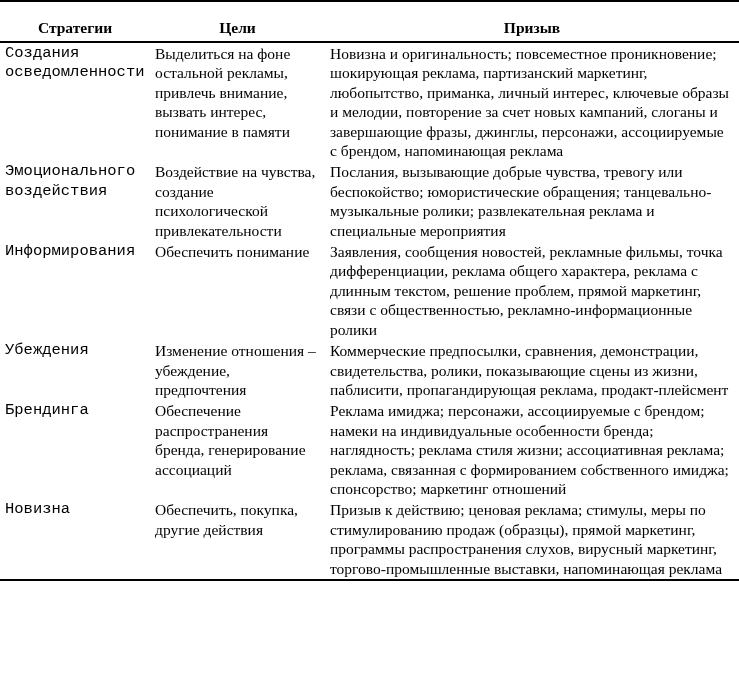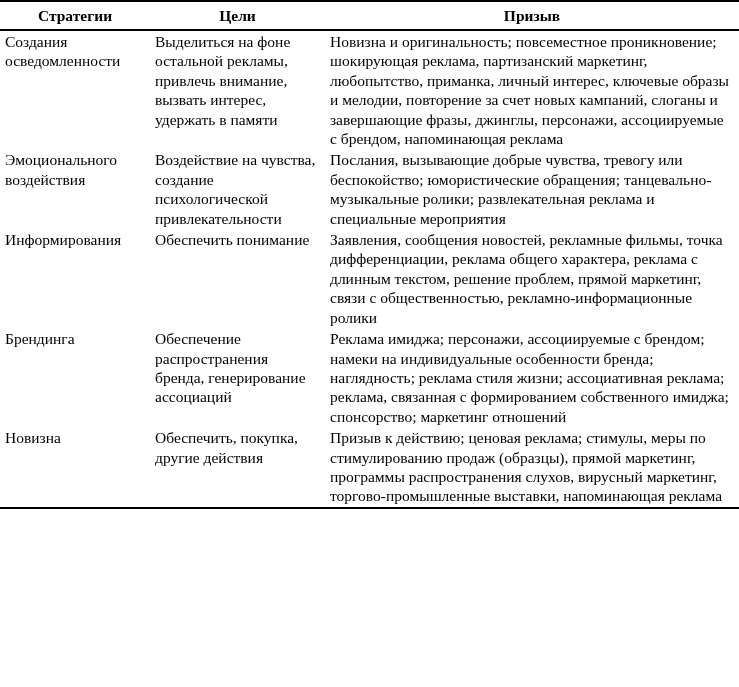--- a/index.html
+++ b/index.html
@@ -20,64 +20,69 @@
     border-bottom: 2px solid #000000;
   }
   .doc-table col.c1 { width: 150px; }
   .doc-table col.c2 { width: 175px; }
   .doc-table col.c3 { width: 414px; }
   .doc-table th {
     font-weight: bold;
     text-align: center;
     font-size: 15.5px;
     line-height: 19px;
-    padding: 4px 4px 4px 4px;
+    padding: 16px 4px 4px 4px;
     border-bottom: 2px solid #000000;
     vertical-align: middle;
   }
   .doc-table td {
     vertical-align: top;
     font-size: 15.5px;
     line-height: 19.4px;
     padding: 1px 6px 1px 5px;
     text-align: left;
   }
-  .doc-table td.strategy { padding-right: 4px; }
+  .doc-table td.strategy { padding-right: 4px; font-family: Liberation Mono, monospace; }
 </style>
 </head>
 <body>
 
 <table class="doc-table">
   <colgroup>
     <col class="c1">
     <col class="c2">
     <col class="c3">
   </colgroup>
   <thead>
     <tr>
       <th>Стратегии</th>
       <th>Цели</th>
       <th>Призыв</th>
     </tr>
   </thead>
   <tbody>
     <tr>
       <td class="strategy">Создания осведомленности</td>
-      <td class="goal">Выделиться на фоне остальной рекламы, привлечь внимание, вызвать интерес, удержать в памяти</td>
+      <td class="goal">Выделиться на фоне остальной рекламы, привлечь внимание, вызвать интерес, понимание в памяти</td>
       <td class="methods">Новизна и оригинальность; повсеместное проникновение; шокирующая реклама, партизанский маркетинг, любопытство, приманка, личный интерес, ключевые образы и мелодии, повторение за счет новых кампаний, слоганы и завершающие фразы, джинглы, персонажи, ассоциируемые с брендом, напоминающая реклама</td>
     </tr>
     <tr>
       <td class="strategy">Эмоционального воздействия</td>
       <td class="goal">Воздействие на чувства, создание психологической привлекательности</td>
       <td class="methods">Послания, вызывающие добрые чувства, тревогу или беспокойство; юмористические обращения; танцевально-музыкальные ролики; развлекательная реклама и специальные мероприятия</td>
     </tr>
     <tr>
       <td class="strategy">Информирования</td>
       <td class="goal">Обеспечить понимание</td>
       <td class="methods">Заявления, сообщения новостей, рекламные фильмы, точка дифференциации, реклама общего характера, реклама с длинным текстом, решение проблем, прямой маркетинг, связи с общественностью, рекламно-информационные ролики</td>
+    </tr>
+    <tr>
+      <td class="strategy">Убеждения</td>
+      <td class="goal">Изменение отношения – убеждение, предпочтения</td>
+      <td class="methods">Коммерческие предпосылки, сравнения, демонстрации, свидетельства, ролики, показывающие сцены из жизни, паблисити, пропагандирующая реклама, продакт-плейсмент</td>
     </tr>
     <tr>
       <td class="strategy">Брендинга</td>
       <td class="goal">Обеспечение распространения бренда, генерирование ассоциаций</td>
       <td class="methods">Реклама имиджа; персонажи, ассоциируемые с брендом; намеки на индивидуальные особенности бренда; наглядность; реклама стиля жизни; ассоциативная реклама; реклама, связанная с формированием собственного имиджа; спонсорство; маркетинг отношений</td>
     </tr>
     <tr>
       <td class="strategy">Новизна</td>
       <td class="goal">Обеспечить, покупка, другие действия</td>
       <td class="methods">Призыв к действию; ценовая реклама; стимулы, меры по стимулированию продаж (образцы), прямой маркетинг, программы распространения слухов, вирусный маркетинг, торгово-промышленные выставки, напоминающая реклама</td>

